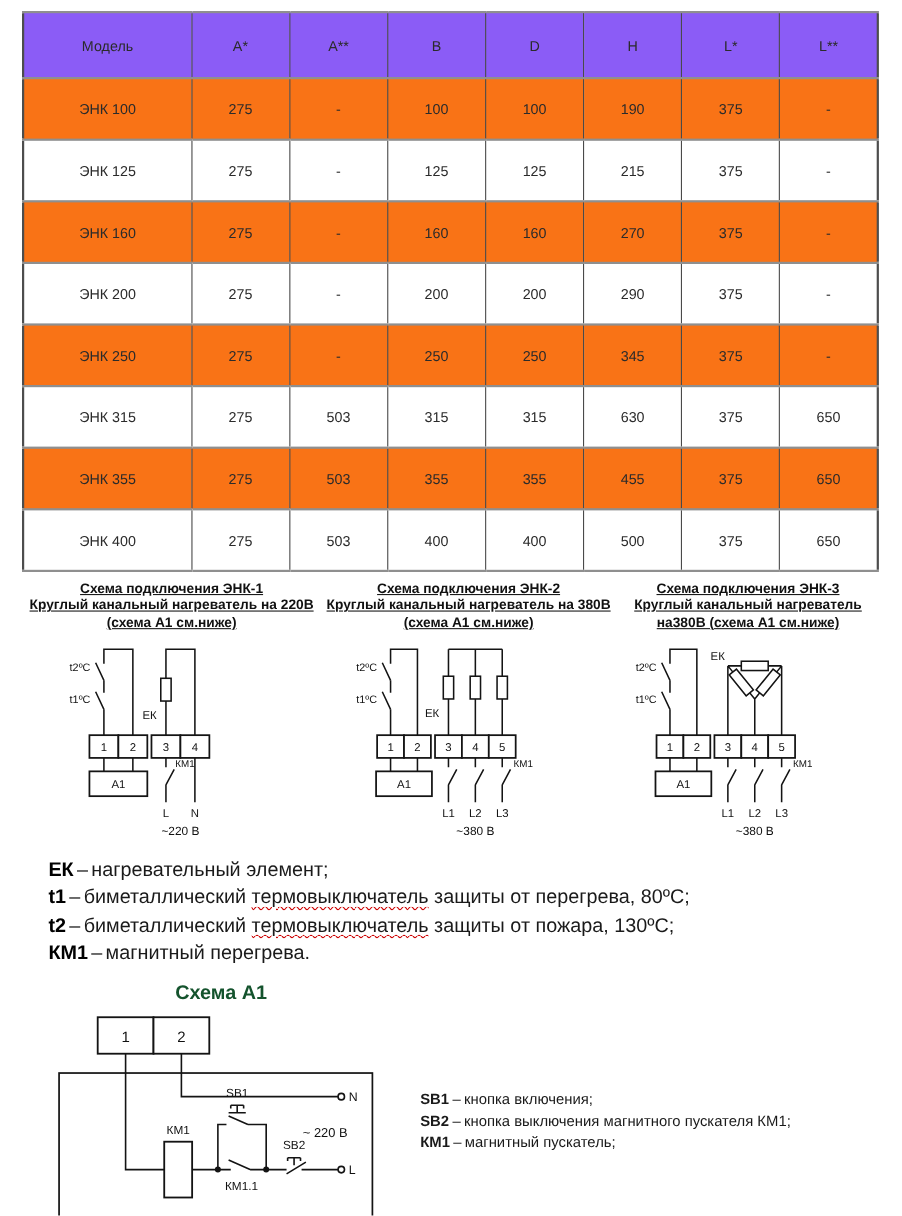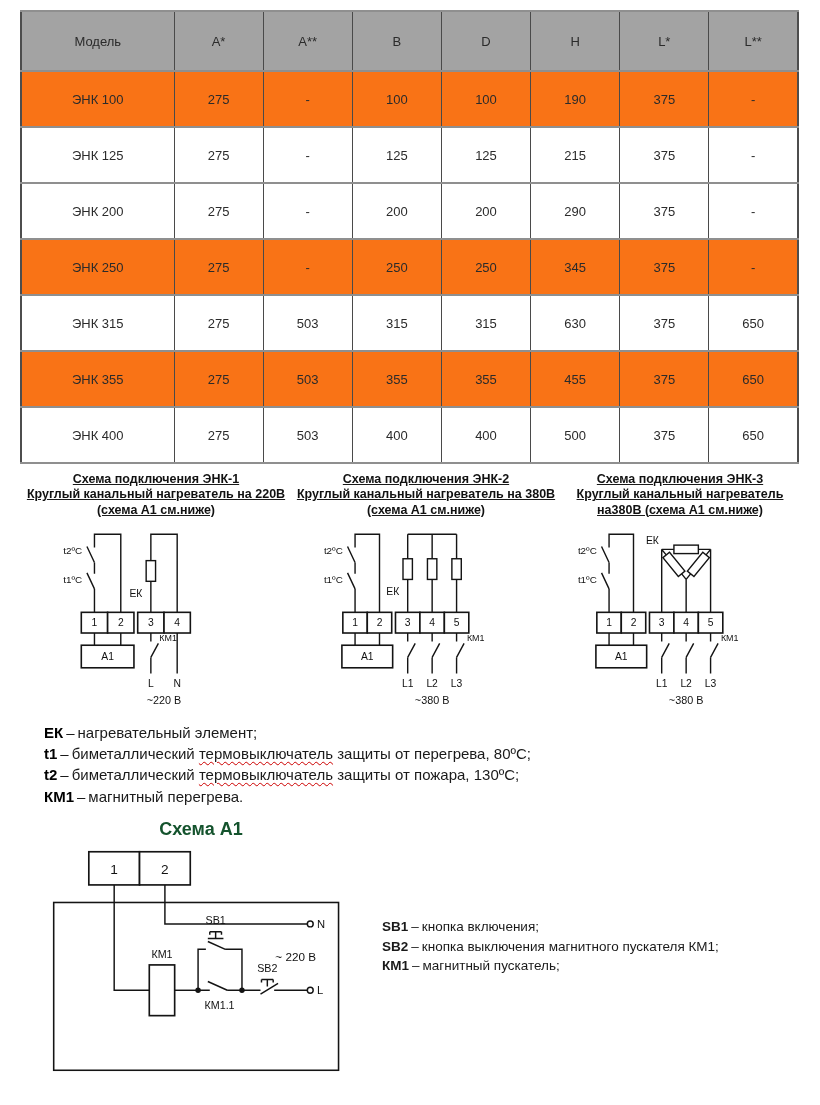--- a/index.html
+++ b/index.html
@@ -6,40 +6,40 @@
   body{width:820px;height:1105px;overflow:hidden;font-family:"Liberation Sans",sans-serif;color:#1a1a1a;}
   .page{padding:10px 20px 0 20px;}
 
   
   table.dims{border-collapse:collapse;border:2px solid #4d4d4d;width:779px;table-layout:fixed;}
   table.dims th,table.dims td{
     border-left:1px solid #4a4a4a;border-right:1px solid #4a4a4a;
     border-top:2px solid #8f8f8f;border-bottom:2px solid #8f8f8f;
     font-size:13px;font-weight:normal;text-align:center;vertical-align:middle;color:#2b2b2b;
   }
-  table.dims th{height:56px;background:#a3a3a3;margin-left:44px;}
+  table.dims th{height:56px;background:#8b5cf6;margin-left:44px;}
   table.dims td{height:52px;background:#fff;}
   table.dims tr.alt td{background:#f97316;}
 
   
   .diagrams{display:flex;margin-top:8px;text-decoration:underline;}
   .diagram{display:flex;flex-direction:column;align-items:center;}
   .diagram.d1{width:272px;}
   .diagram.d2{width:268px;}
   .diagram.d3{width:240px;}
   .dtitle{font-size:12.5px;font-weight:bold;text-align:center;line-height:1.22;color:#111;}
   .diagram svg{margin-top:3px;}
   svg text{font-family:"Liberation Sans",sans-serif;fill:#111;}
   .wire{stroke:#141414;stroke-width:1.5;fill:none;}
   .boxln{stroke:#141414;stroke-width:1.7;fill:#fff;}
   .elem{stroke:#141414;stroke-width:1.5;fill:#fff;}
   .node{fill:#141414;stroke:none;}
 
   
-  .legend{margin:8px 0 12px 24px;font-size:15px;line-height:1.42;color:#1a1a1a;}
+  .legend{margin:8px 0 12px 24px;font-size:18px;line-height:1.42;color:#1a1a1a;}
   .legend b{font-weight:bold;color:#000;}
   .dash{padding:0 3px;}
   .misspell{text-decoration-line:underline;text-decoration-style:wavy;text-decoration-color:#c00;text-decoration-thickness:1px;text-underline-offset:2px;}
 
   
   .bottom{display:flex;margin-top:8px;}
   .a1col{width:362px;display:flex;flex-direction:column;align-items:center;}
   .a1title{font-size:18px;font-weight:bold;text-align:center;color:#14532d;margin-bottom:2px;}
   .a1legend{font-size:13.5px;line-height:1.45;padding-top:98px;color:#1a1a1a;}
 </style>
@@ -83,20 +83,30 @@
     <tr>
       <td>ЭНК 125</td>
       <td>275</td>
       <td>-</td>
       <td>125</td>
       <td>125</td>
       <td>215</td>
       <td>375</td>
       <td>-</td>
     </tr>
+    <tr class="alt">
+      <td>ЭНК 160</td>
+      <td>275</td>
+      <td>-</td>
+      <td>160</td>
+      <td>160</td>
+      <td>270</td>
+      <td>375</td>
+      <td>-</td>
+    </tr>
     <tr>
       <td>ЭНК 200</td>
       <td>275</td>
       <td>-</td>
       <td>200</td>
       <td>200</td>
       <td>290</td>
       <td>375</td>
       <td>-</td>
     </tr>

